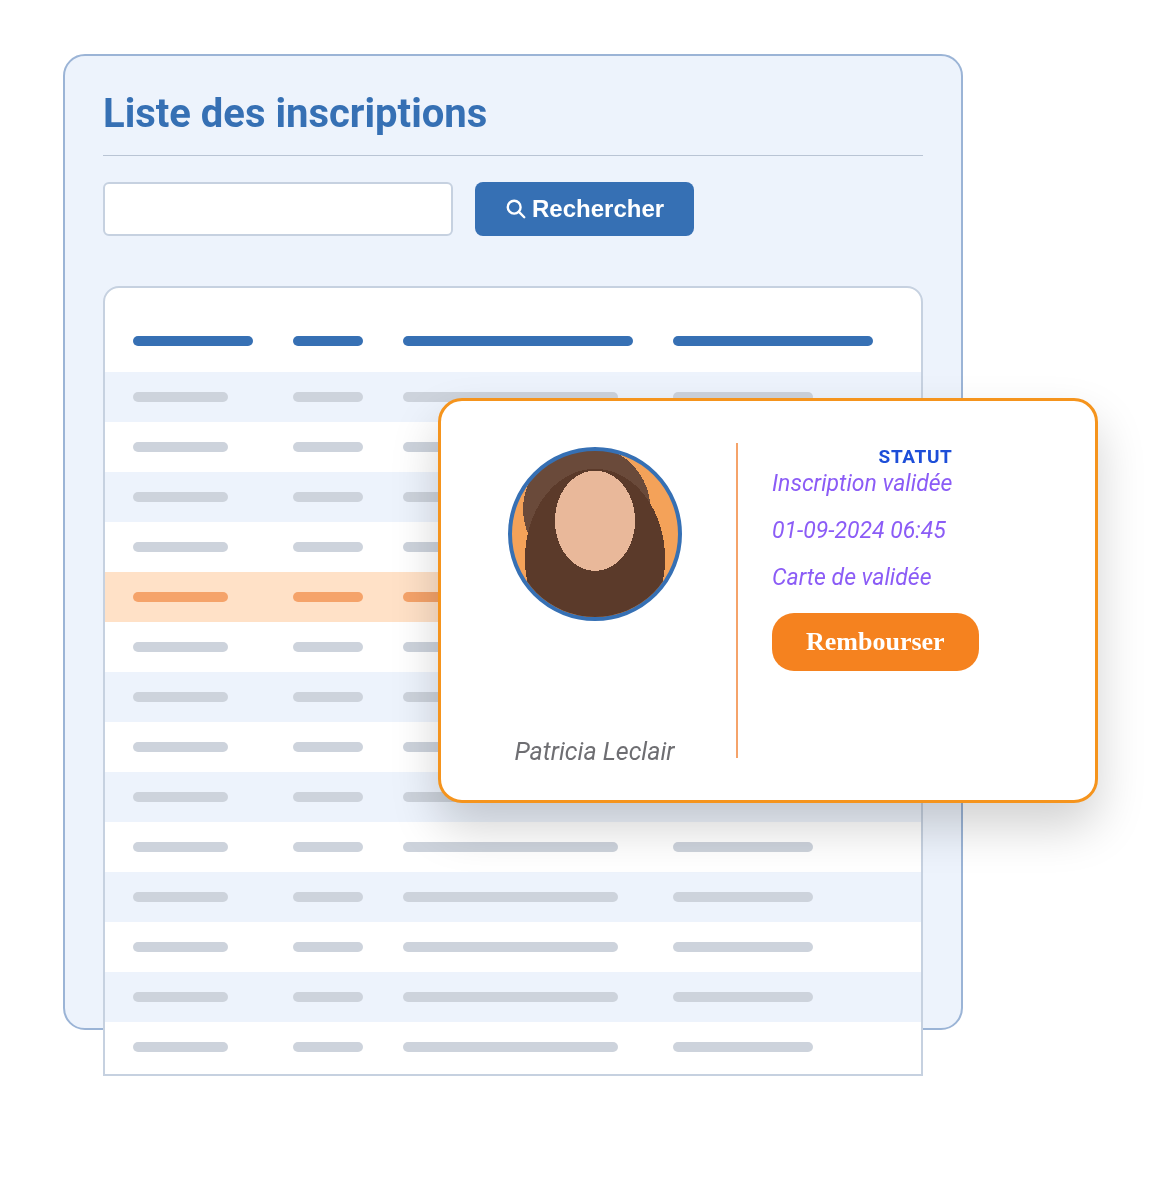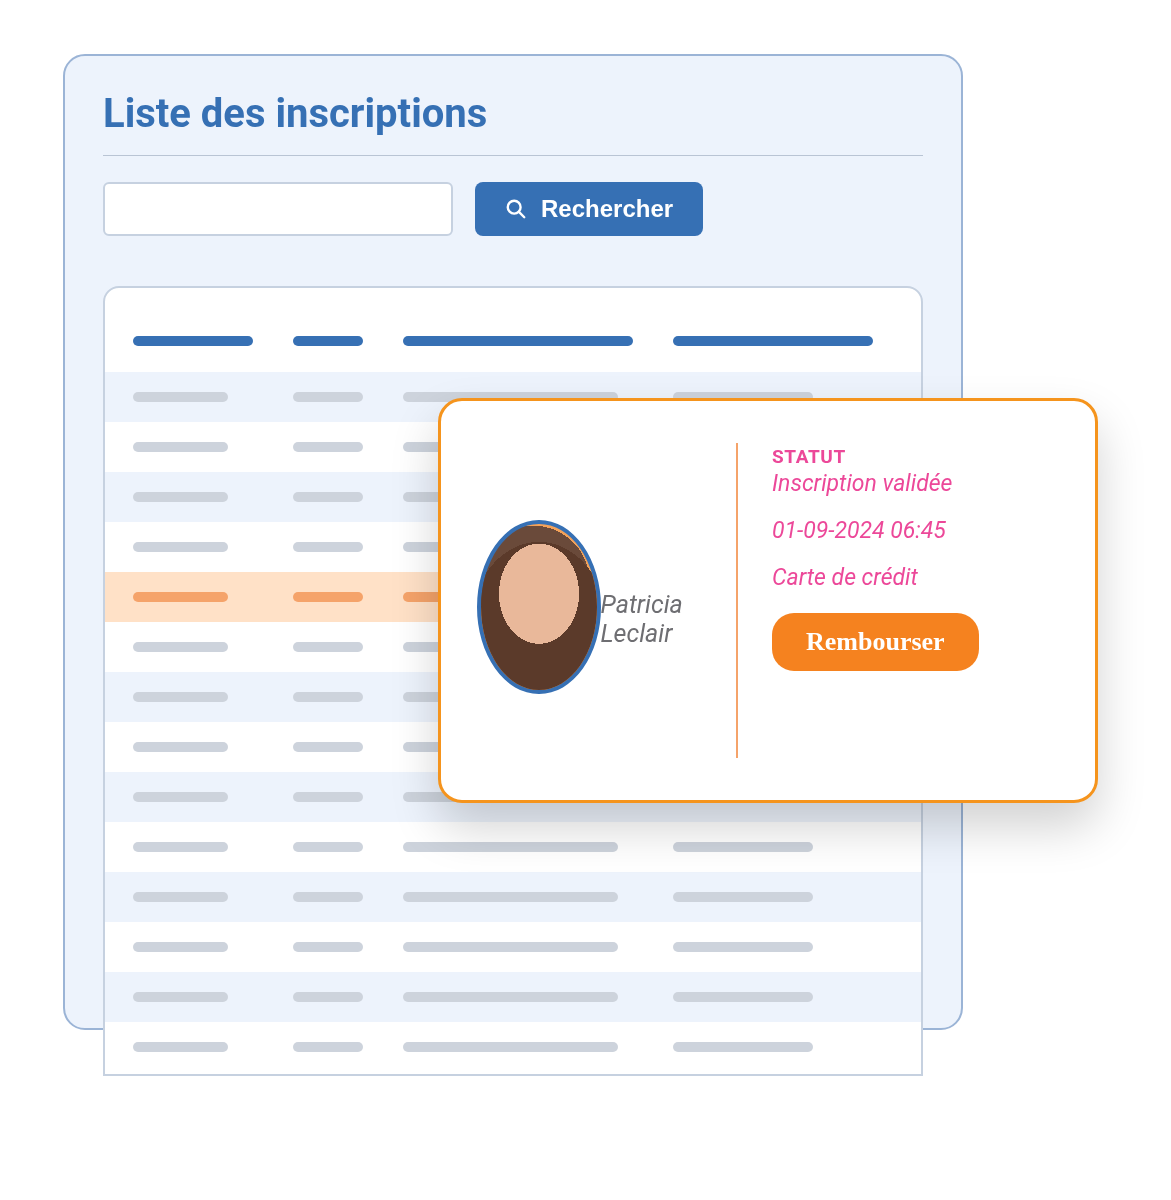--- a/index.html
+++ b/index.html
@@ -51,21 +51,21 @@
     height: 54px;
     background: #3670b4;
     border: none;
     border-radius: 8px;
     color: #fff;
     font-size: 24px;
     font-weight: 600;
     padding: 0 30px;
     display: inline-flex;
     align-items: center;
-    gap: 14px;
+    gap: 5px;
     cursor: pointer;
   }
   .search-btn svg { width: 22px; height: 22px; }
   .table-card {
     background: #ffffff;
     border: 2px solid #c6d1e0;
     border-radius: 16px 16px 0 0;
     padding: 28px 28px 0 28px;
     height: 790px;
     overflow: hidden;
@@ -114,23 +114,24 @@
     background: #ffffff;
     border: 3px solid #f5941d;
     border-radius: 24px;
     box-shadow: 0 24px 48px rgba(0,0,0,0.18);
     display: flex;
     padding: 34px 36px;
   }
   .detail-left {
     width: 235px;
     display: flex;
-    flex-direction: row;
+    flex-direction: column;
     align-items: center;
     padding-top: 12px;
+    justify-content: space-between;
   }
   .avatar {
     width: 174px;
     height: 174px;
     border-radius: 50%;
     border: 4px solid #3670b4;
     background: radial-gradient(circle at 45% 35%, #c98f6e 0 18%, #6a4a3a 18% 45%, #f4a259 45% 100%);
     position: relative;
     overflow: hidden;
   }
@@ -157,27 +158,28 @@
   }
   .detail-right {
     flex: 1;
     padding-top: 10px;
   }
   .detail-block { margin-bottom: 20px; }
   .detail-label {
     font-size: 19px;
     letter-spacing: 0.6px;
     font-weight: 700;
-    color: #ec4899;
+    color: #1d4ed8;
     text-transform: uppercase;
+    text-align: center;
   }
   .detail-value {
     font-size: 23px;
     font-style: italic;
-    color: #ec4899;
+    color: #8b5cf6;
     margin-top: 2px;
   }
   .refund-btn {
     margin-top: 2px;
     background: #f5821f;
     border: none;
     border-radius: 22px;
     color: #fff;
     font-size: 26px;
     font-weight: 600;
@@ -334,17 +336,17 @@
   <div class="vline"></div>
   <div class="detail-right">
     <div class="detail-block">
       <div class="detail-label">STATUT</div>
       <div class="detail-value">Inscription validée</div>
     </div>
     <div class="detail-block">
       <div class="detail-value">01-09-2024 06:45</div>
     </div>
     <div class="detail-block">
-      <div class="detail-value">Carte de crédit</div>
+      <div class="detail-value">Carte de validée</div>
     </div>
     <button class="refund-btn">Rembourser</button>
   </div>
 </div>
 
 </body></html>

